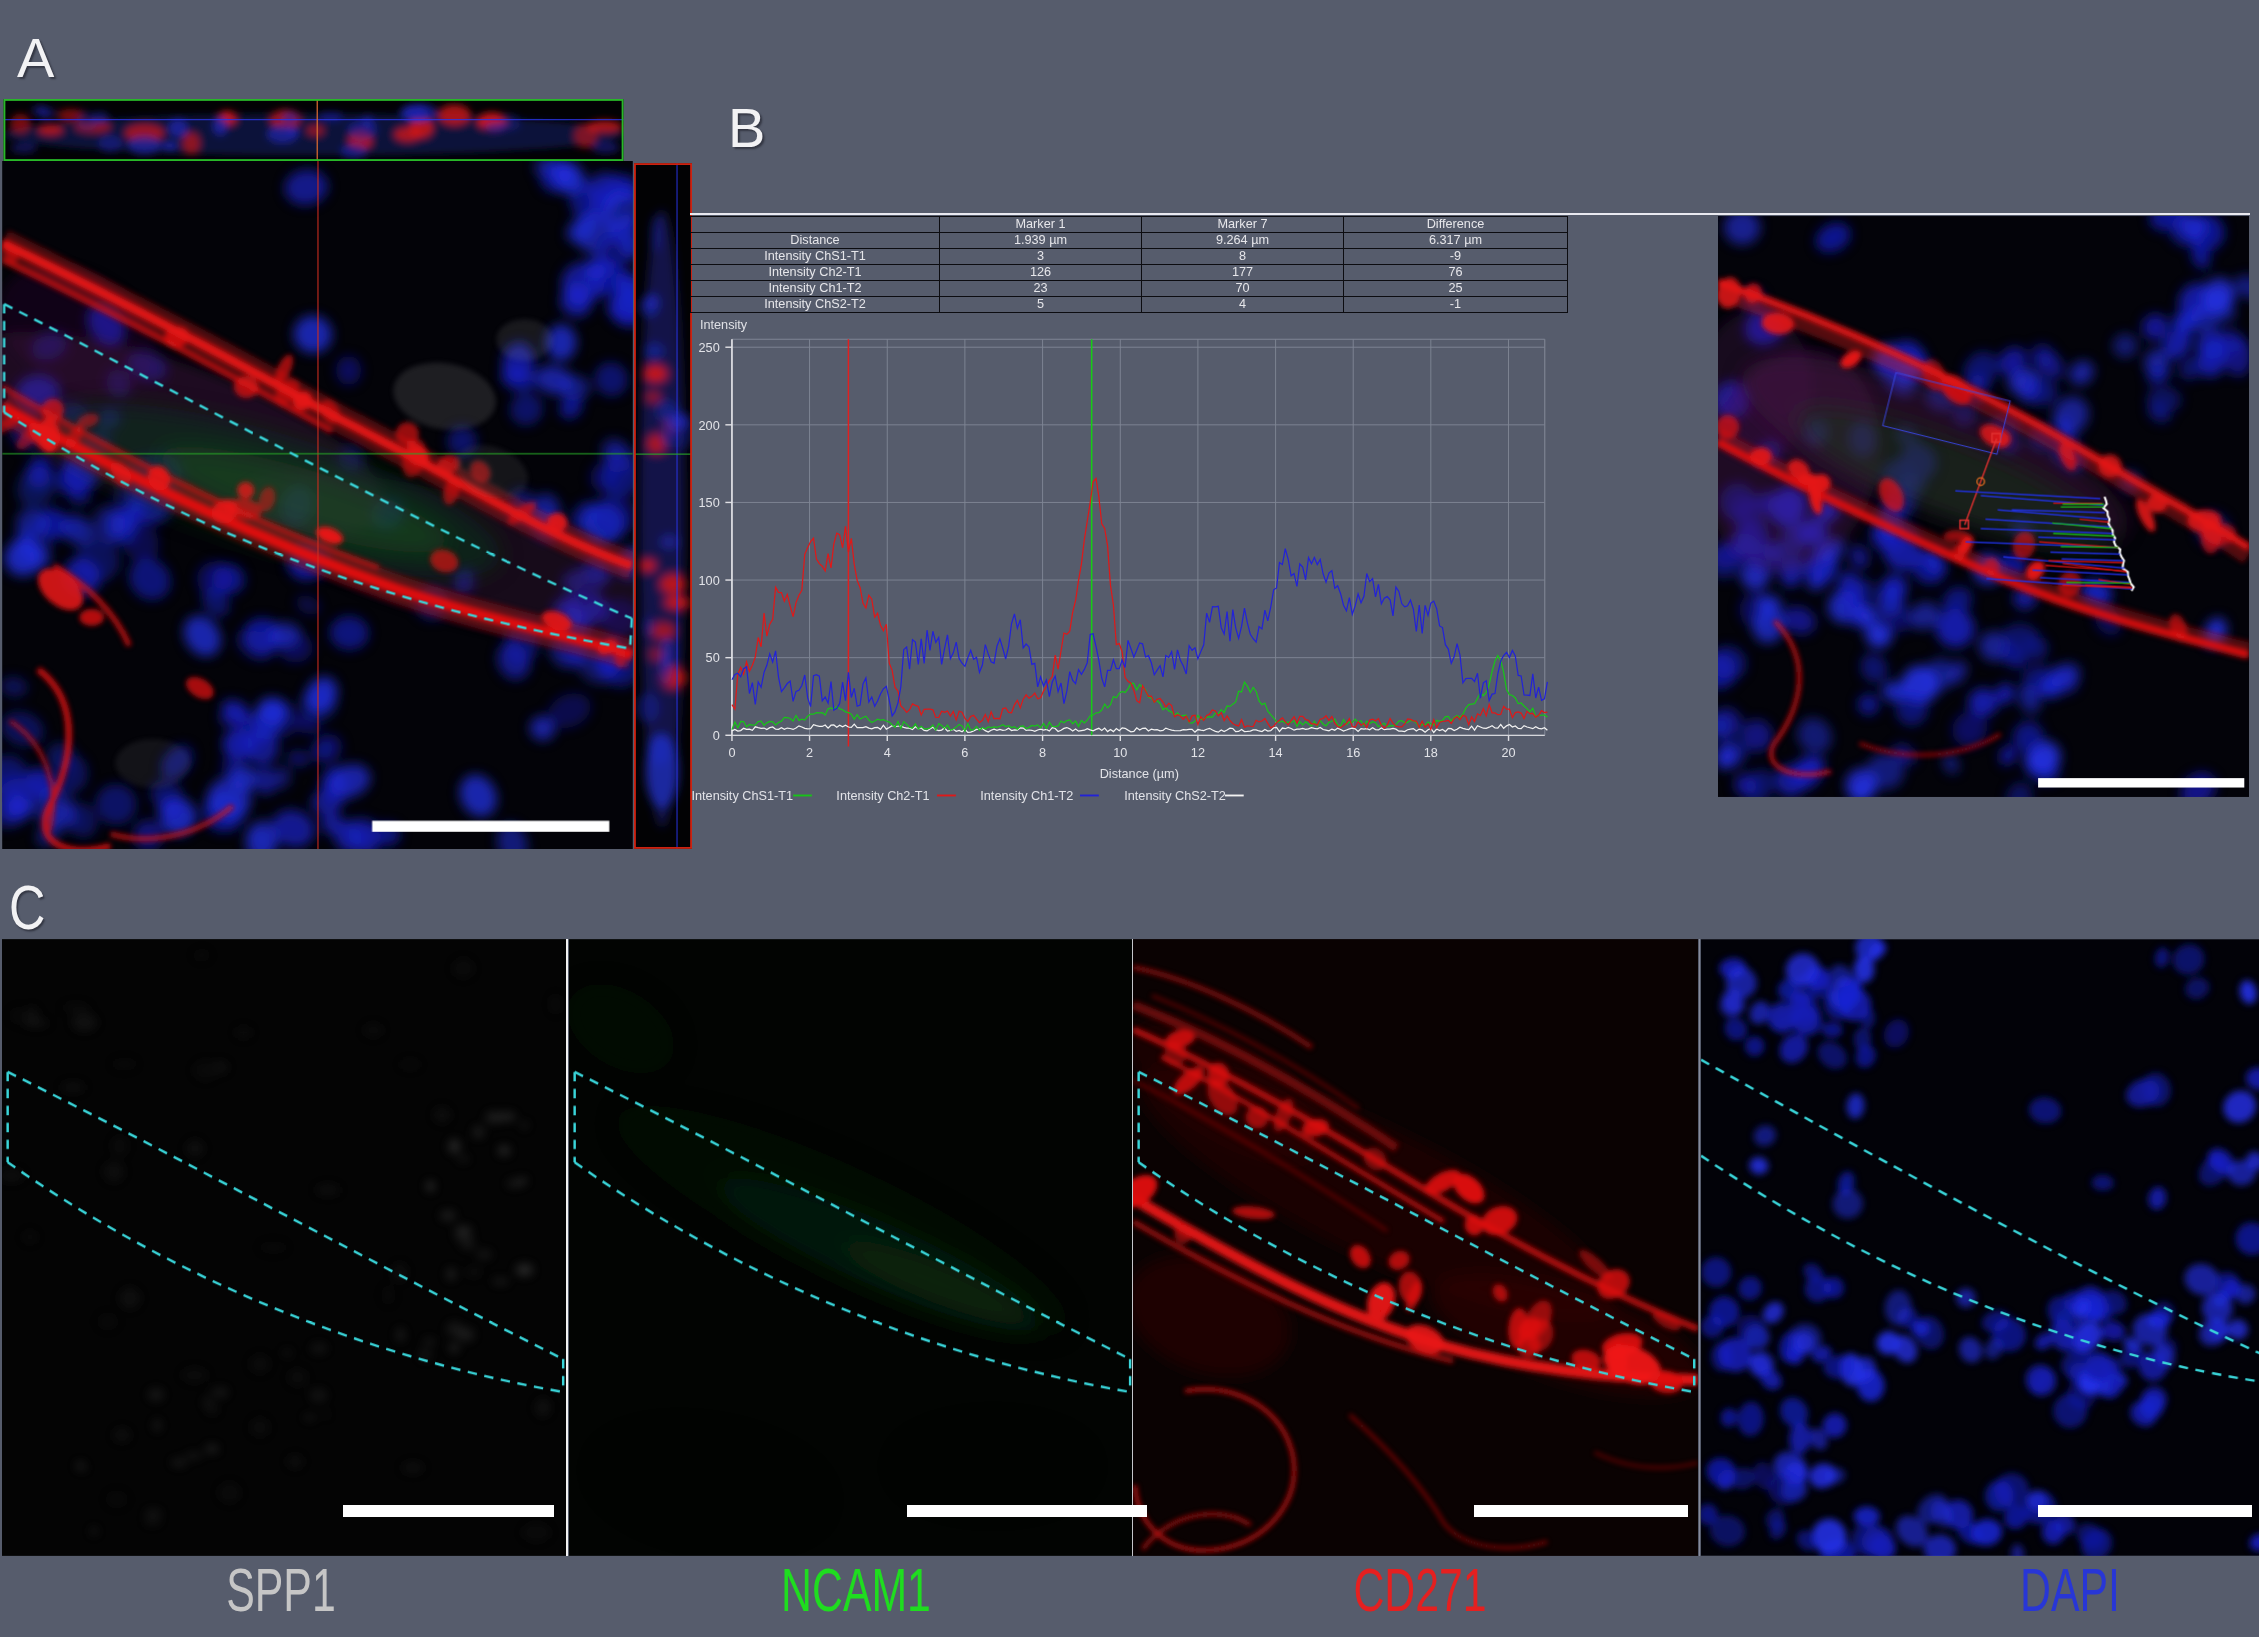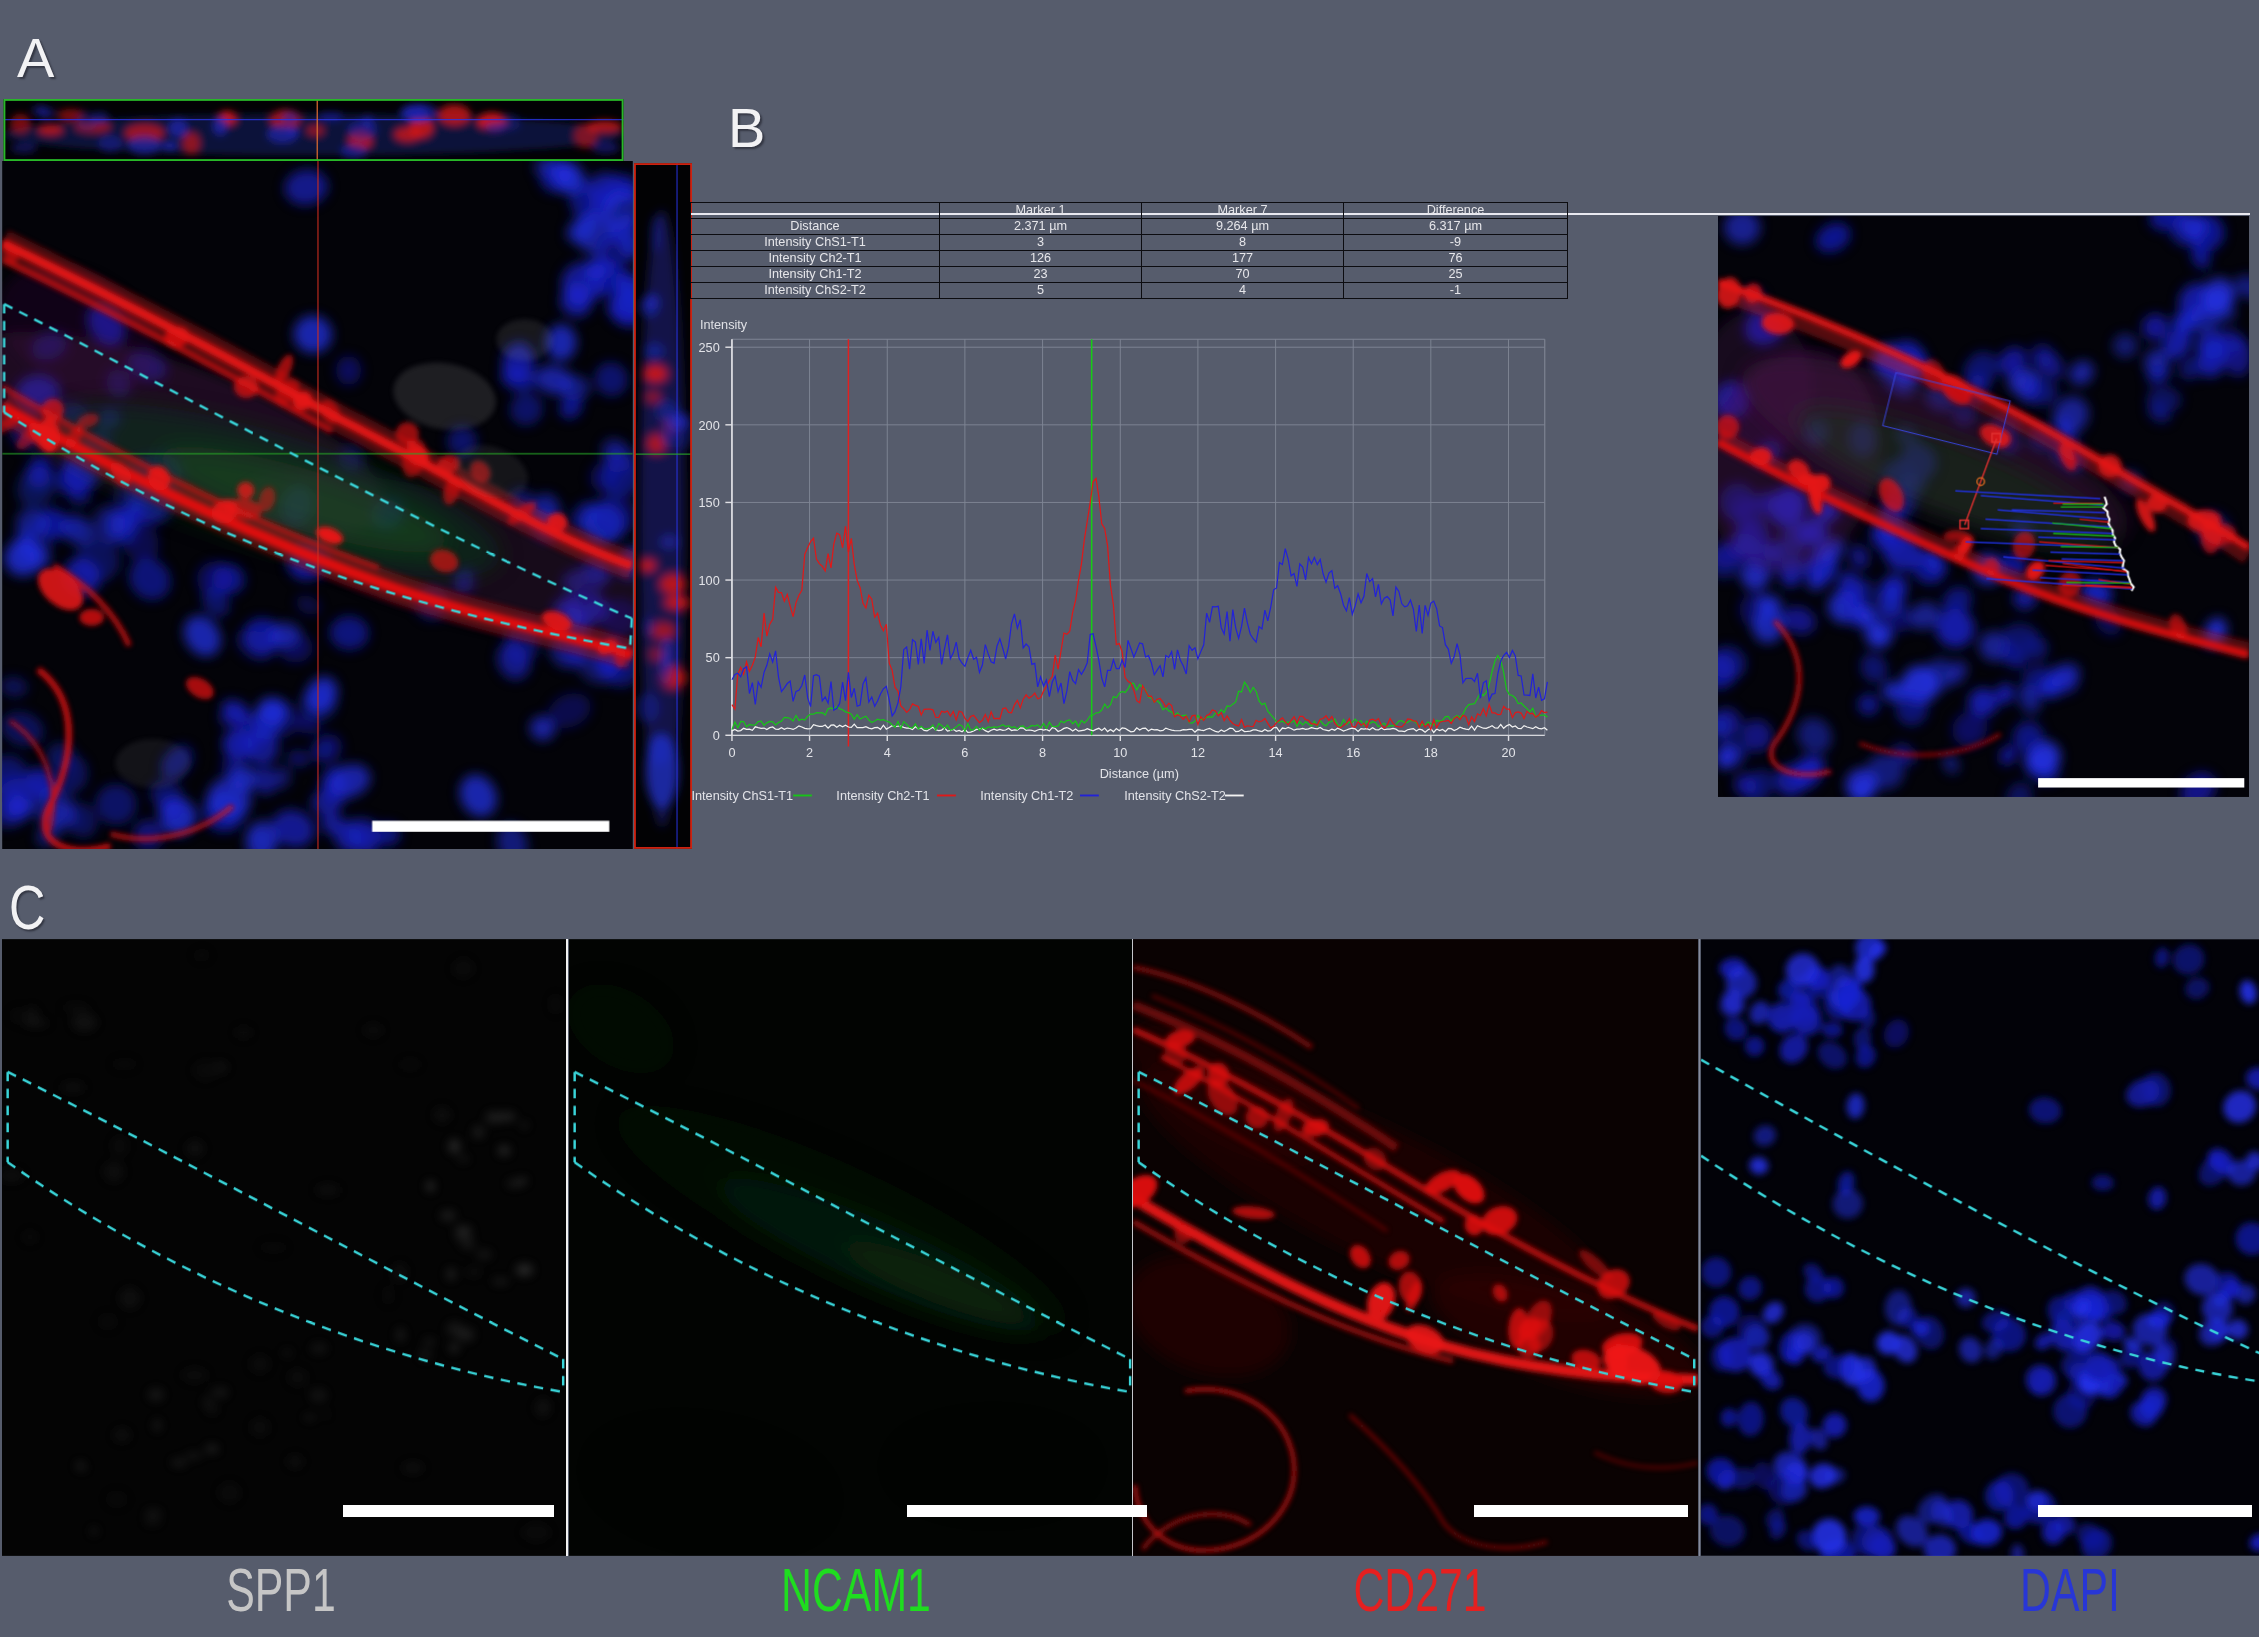--- a/index.html
+++ b/index.html
@@ -349,38 +349,38 @@
       <ellipse cx="37.6" cy="404.9" rx="10.3" ry="8.5" fill="#1f28c0" opacity="0.5"></ellipse>
       <ellipse cx="23.8" cy="75.8" rx="6.0" ry="20.0" fill="#1f28c0" opacity="0.35"></ellipse>
       <ellipse cx="21.9" cy="201.0" rx="10.8" ry="8.9" fill="#1f28c0" opacity="0.51"></ellipse>
       <ellipse cx="30.0" cy="650.0" rx="18.0" ry="40.0" fill="#2230d0" opacity="0.65"></ellipse>
     </g>
     <line x1="46" y1="0" x2="46" y2="733" stroke="#2a35e8" stroke-width="1.3" opacity="0.8"></line>
     <line x1="0" y1="311" x2="62" y2="311" stroke="#28a828" stroke-width="1.3" opacity="0.85"></line>
     <rect x="1" y="1" width="60" height="731" fill="none" stroke="#cc2211" stroke-width="2"></rect>
   </svg>
 <div class="abs" style="left:690px;top:213px;width:1560px;height:1.9px;background:#e9e9f0;"></div>
-<div class="abs" style="left:690px;top:202px;">
+<div class="abs" style="left:690px;top:216px;">
     <table class="t" style="width:878px;">
       <colgroup>
         <col style="width:249px">
         <col style="width:202px">
         <col style="width:202px">
         <col style="width:224px">
       </colgroup>
       <tbody>
         <tr>
           <td></td>
           <td>Marker 1</td>
           <td>Marker 7</td>
           <td>Difference</td>
         </tr>
         <tr>
           <td>Distance</td>
-          <td>2.371 µm</td>
+          <td>1.939 µm</td>
           <td>9.264 µm</td>
           <td>6.317 µm</td>
         </tr>
         <tr>
           <td>Intensity ChS1-T1</td>
           <td>3</td>
           <td>8</td>
           <td>-9</td>
         </tr>
         <tr>

